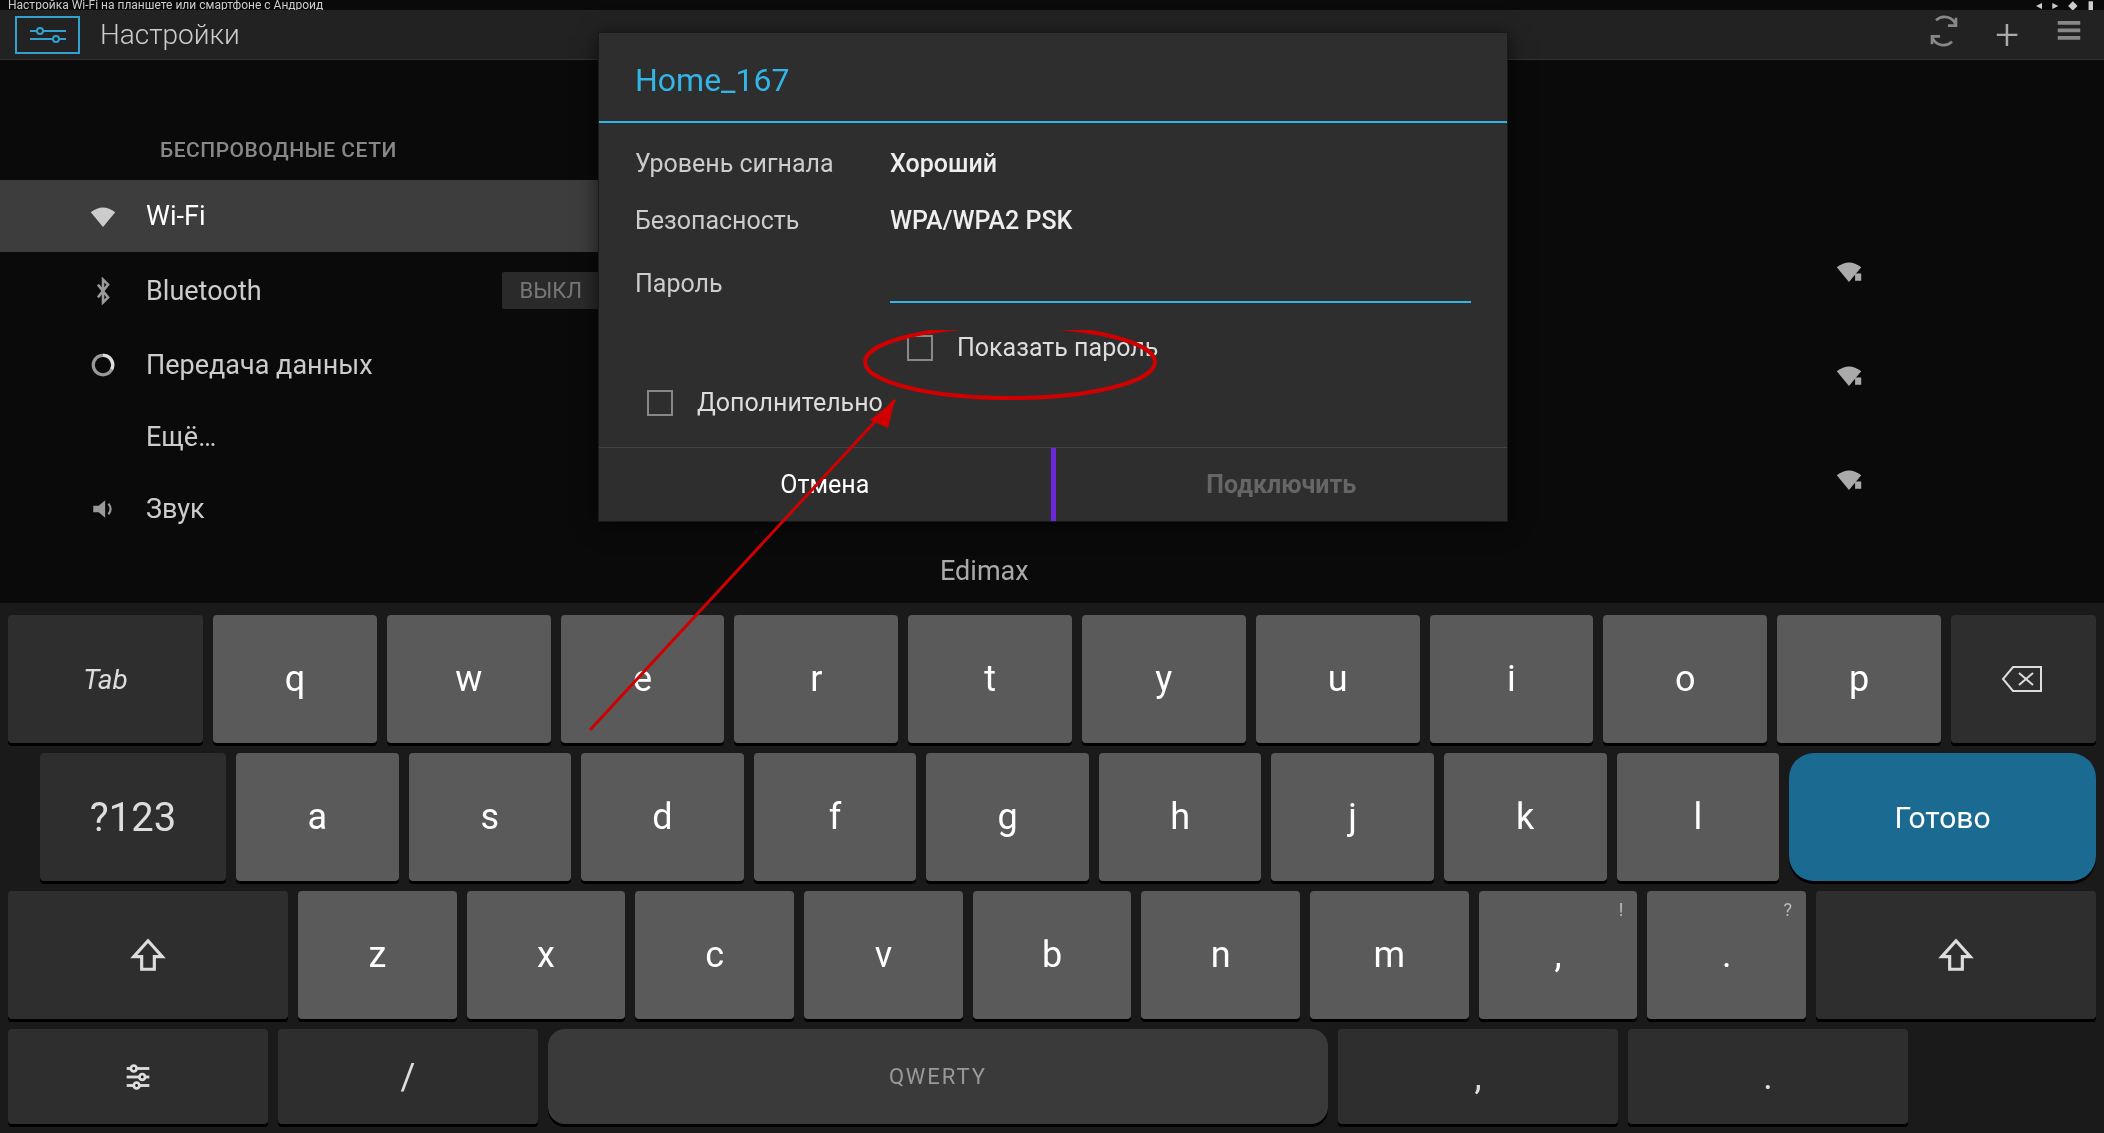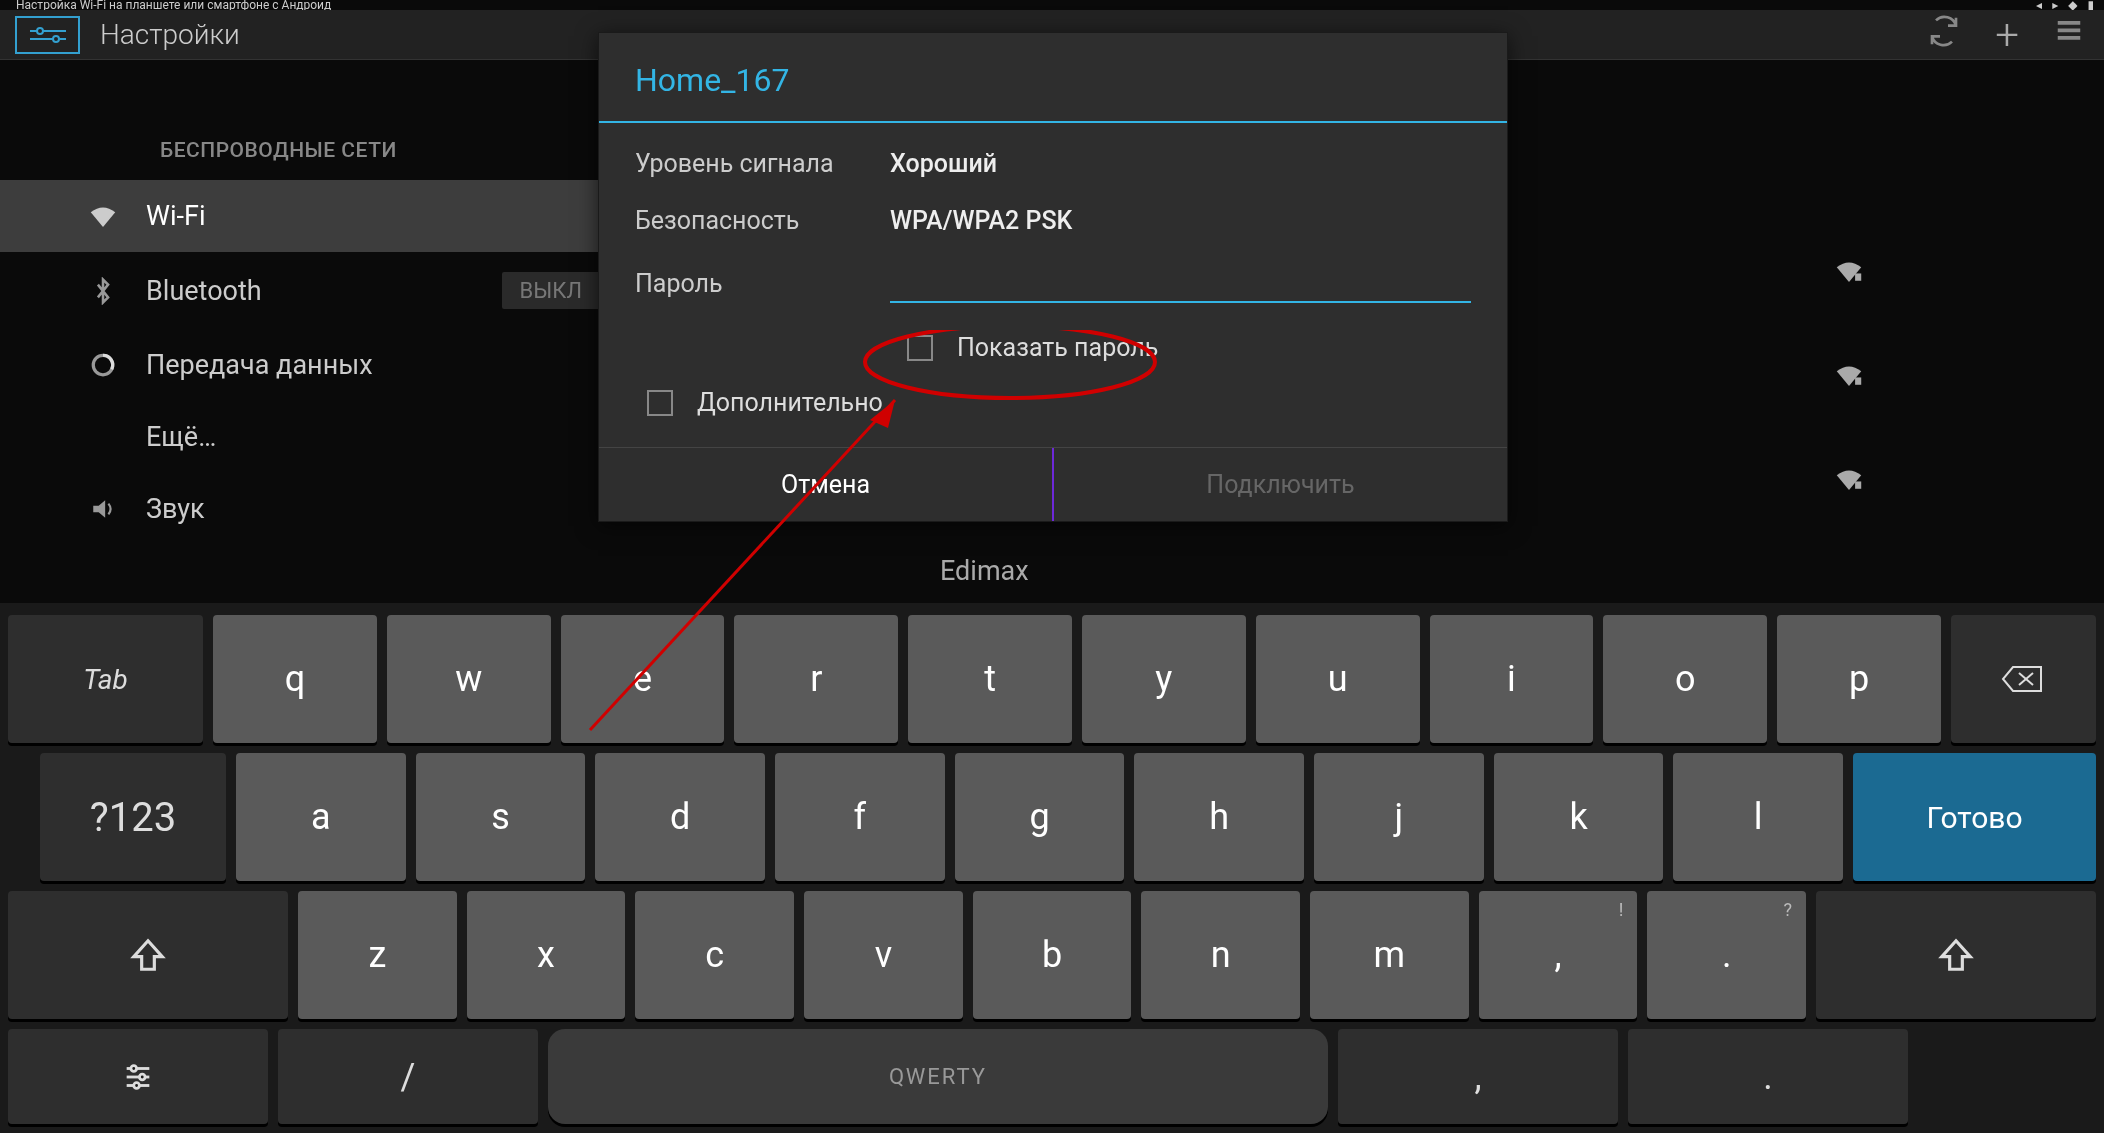--- a/index.html
+++ b/index.html
@@ -12,21 +12,21 @@
   position: relative;
 }
 
 
 .caption-strip {
   position: absolute;
   top: 0; left: 0; right: 0;
   height: 10px;
   display: flex;
   align-items: center;
-  padding-left: 16px;
+  padding-left: 8px;
 }
 .caption-text {
   color: #ccc;
   font-size: 12px;
 }
 .caption-icons {
   position: absolute;
   right: 10px; top: -2px;
   display: flex;
   gap: 10px;
@@ -210,21 +210,21 @@
   display: flex;
   border-top: 1px solid #444;
 }
 .dialog-btn {
   flex: 1;
   text-align: center;
   padding: 22px 0;
   font-size: 25px;
   cursor: pointer;
 }
-.dialog-btn + .dialog-btn { border-left: 2px solid #6d28d9; }
+.dialog-btn + .dialog-btn { border-left: 5px solid #6d28d9; font-weight: bold; }
 .btn-cancel { color: #fff; text-align: center; }
 .btn-connect { color: #666; }
 
 
 .annotation {
   position: absolute;
   z-index: 10;
   pointer-events: none;
 }
 
@@ -258,21 +258,21 @@
   position: relative;
 }
 .key.dark { background: #2e2e2e; color: #ddd; }
 .key.blue { background: #1b6a92; }
 .key .sup { position: absolute; top: 8px; right: 14px; font-size: 18px; color: #bbb; }
 .kb-row1 .key.letter { flex: 1; }
 .key.tab { width: 195px; font-size: 28px; font-style: italic; }
 .key.bksp { width: 145px; }
 .kb-row2 .key.letter { flex: 1; }
 .key.numsw { width: 186px; font-size: 40px; margin-left: 32px; }
-.key.done { width: 243px; font-size: 30px; }
+.key.done { width: 307px; font-size: 30px; border-radius: 25px; }
 .kb-row3 { padding: 0 0px; }
 .kb-row3 .key.letter { flex: 1; }
 .key.shift { width: 280px; }
 .kb-row4 .key { height: 95px; }
 .key.opts { width: 260px; }
 .key.slash { width: 260px; }
 .key.space { width: 780px; background: #3a3a3a; font-size: 22px; color: #999; letter-spacing: 2px; border-radius: 17px; }
 .key.comma2 { width: 280px; }
 .key.dot2 { width: 280px; }
 

